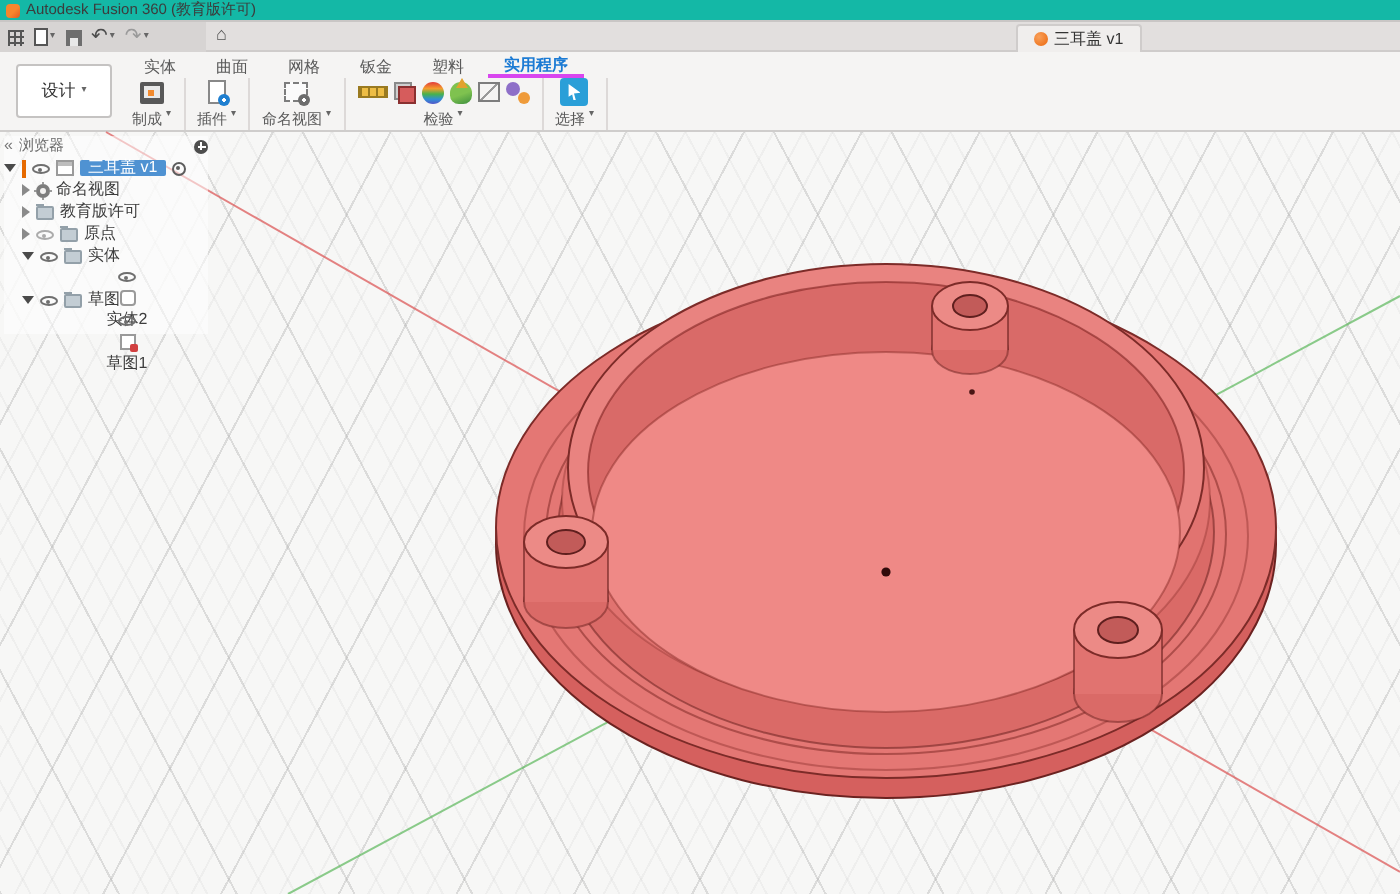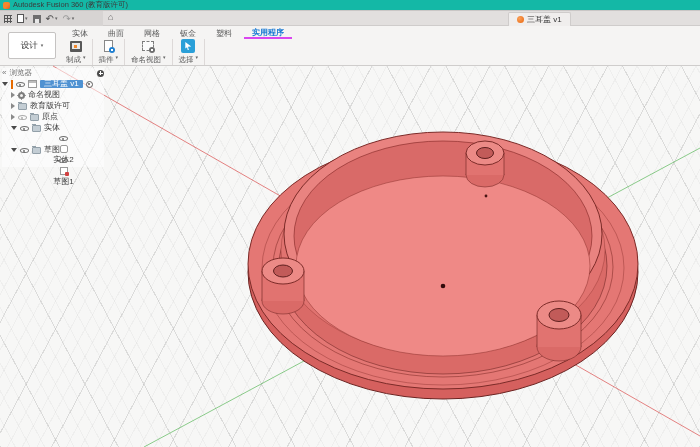--- a/index.html
+++ b/index.html
@@ -199,20 +199,34 @@
       <div class="panel-icons">
           <span class="wingear-icon"></span>
         </div>
       <div class="panel-label">
           <span>命名视图</span>
           <span class="mini-arrow">▾</span>
         </div>
     </div>
     <div class="panel">
       <div class="panel-icons">
+        <span class="ruler-icon"></span>
+        <span class="squares-icon"></span>
+        <span class="zebra-icon"></span>
+        <span class="draft-icon"></span>
+        <span class="frame-icon"></span>
+        <span class="balls-icon"></span>
+      </div>
+      <div class="panel-label">
+          <span>检验</span>
+          <span class="mini-arrow">▾</span>
+        </div>
+    </div>
+    <div class="panel">
+      <div class="panel-icons">
           <span class="select-icon"></span>
         </div>
       <div class="panel-label">
           <span>选择</span>
           <span class="mini-arrow">▾</span>
         </div>
     </div>
   </div>
 </div>
 

